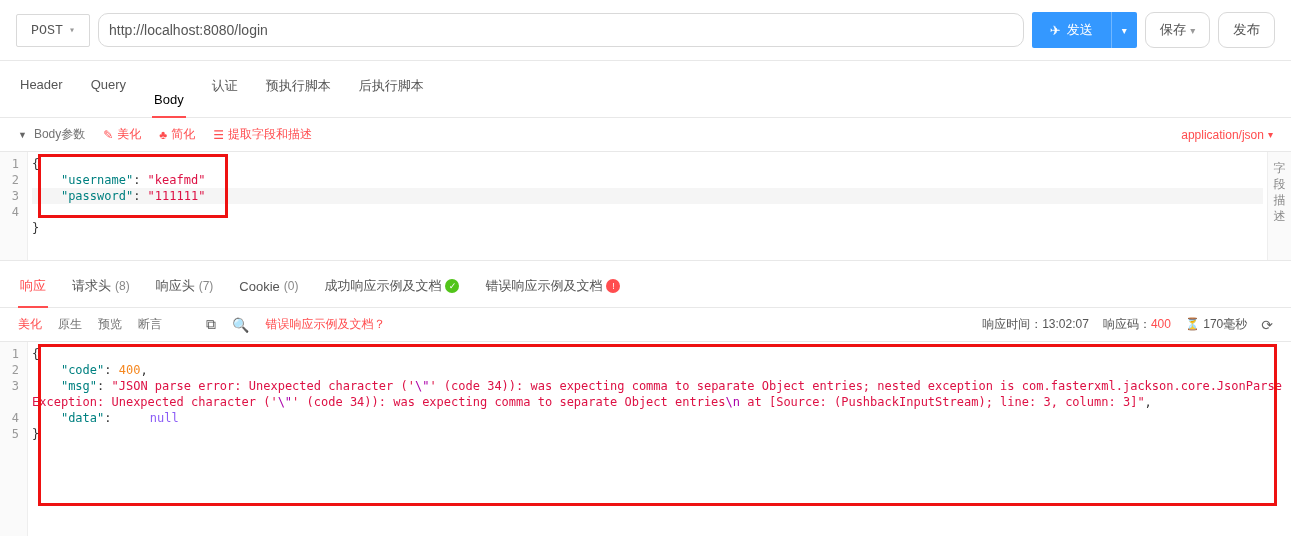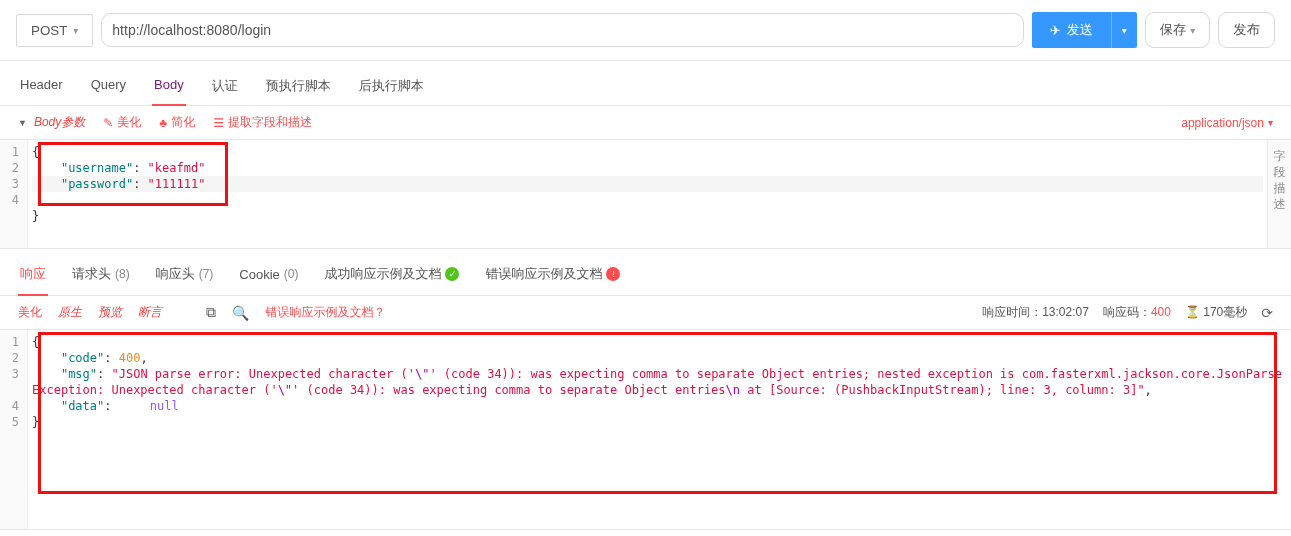--- a/index.html
+++ b/index.html
@@ -1,34 +1,34 @@
 <!DOCTYPE html>
 <html><head>
 <meta charset="utf-8">
 <style>
   * { box-sizing: border-box; margin: 0; padding: 0; }
   body { font-family: -apple-system, "Helvetica Neue", Arial, sans-serif; font-size: 13px; color: #333; background: #fff; width: 1291px; }
   .topbar { display: flex; align-items: center; gap: 8px; padding: 12px 16px; border-bottom: 1px solid #e8e8e8; }
-  .method-btn { border: 1px solid #d9d9d9; background: #fff; padding: 8px 14px; border-radius: 2px; cursor: pointer; display: inline-flex; align-items: center; gap: 6px; color: #555; }
+  .method-btn { border: 1px solid #d9d9d9; background: #fff; padding: 8px 14px; border-radius: 2px; cursor: pointer; display: inline-flex; align-items: center; gap: 6px; color: #555; font-family: Liberation Mono, monospace; }
   .method-btn .caret { font-size: 10px; color: #999; }
   .url-input { flex: 1; border: 1px solid #d9d9d9; padding: 8px 10px; font-size: 14px; color: #555; border-radius: 10px; }
   .send-btn { background: #3498ff; color: #fff; border: none; padding: 9px 18px; border-radius: 2px 0 0 2px; cursor: pointer; display: inline-flex; align-items: center; gap: 6px; font-size: 13px; }
   .send-split { background: #3498ff; color: #fff; border: none; border-left: 1px solid rgba(255,255,255,.3); padding: 9px 10px; border-radius: 0 2px 2px 0; cursor: pointer; font-size: 10px; }
   .plain-btn { border: 1px solid #d9d9d9; background: #fff; padding: 8px 14px; border-radius: 9px; cursor: pointer; display: inline-flex; align-items: center; gap: 4px; color: #555; }
   .plain-btn .caret { font-size: 10px; color: #999; }
   .btn-group { display: inline-flex; }
   
   .tabs { display: flex; gap: 24px; padding: 10px 18px 0; border-bottom: 1px solid #e8e8e8; }
   .tab { padding: 6px 2px 10px; cursor: pointer; color: #555; position: relative; }
-  .tab.active { color: #701a75; }
+  .tab.active { color: #000000; margin-top: 15px; }
   .tab.active::after { content: ""; position: absolute; left: 0; right: 0; bottom: -1px; height: 2px; background: #ff4d4f; }
   
   .toolbar { display: flex; align-items: center; gap: 18px; padding: 8px 18px; border-bottom: 1px solid #e8e8e8; font-size: 12px; }
   .toolbar .t-item { cursor: pointer; display: inline-flex; align-items: center; gap: 4px; }
-  .t-dark { color: #ef4444; font-style: italic; }
+  .t-dark { color: #737373; }
   .t-red { color: #ff4d4f; }
   .caret-black::before { content: "▼"; font-size: 9px; color: #666; margin-right: 3px; }
   .spacer { flex: 1; }
   .content-type { color: #ff4d4f; cursor: pointer; display: inline-flex; align-items: center; gap: 4px; justify-content: flex-end; }
   .content-type .caret { font-size: 10px; }
 
   .editor-wrap { position: relative; display: flex; border-bottom: 1px solid #e8e8e8; }
   .editor { flex: 1; display: flex; font-family: Consolas, Menlo, monospace; font-size: 12px; }
   .gutter { background: #fafafa; color: #999; text-align: right; padding: 4px 8px 4px 4px; user-select: none; border-right: 1px solid #eee; min-width: 28px; }
   .gutter div { height: 16px; line-height: 16px; }

